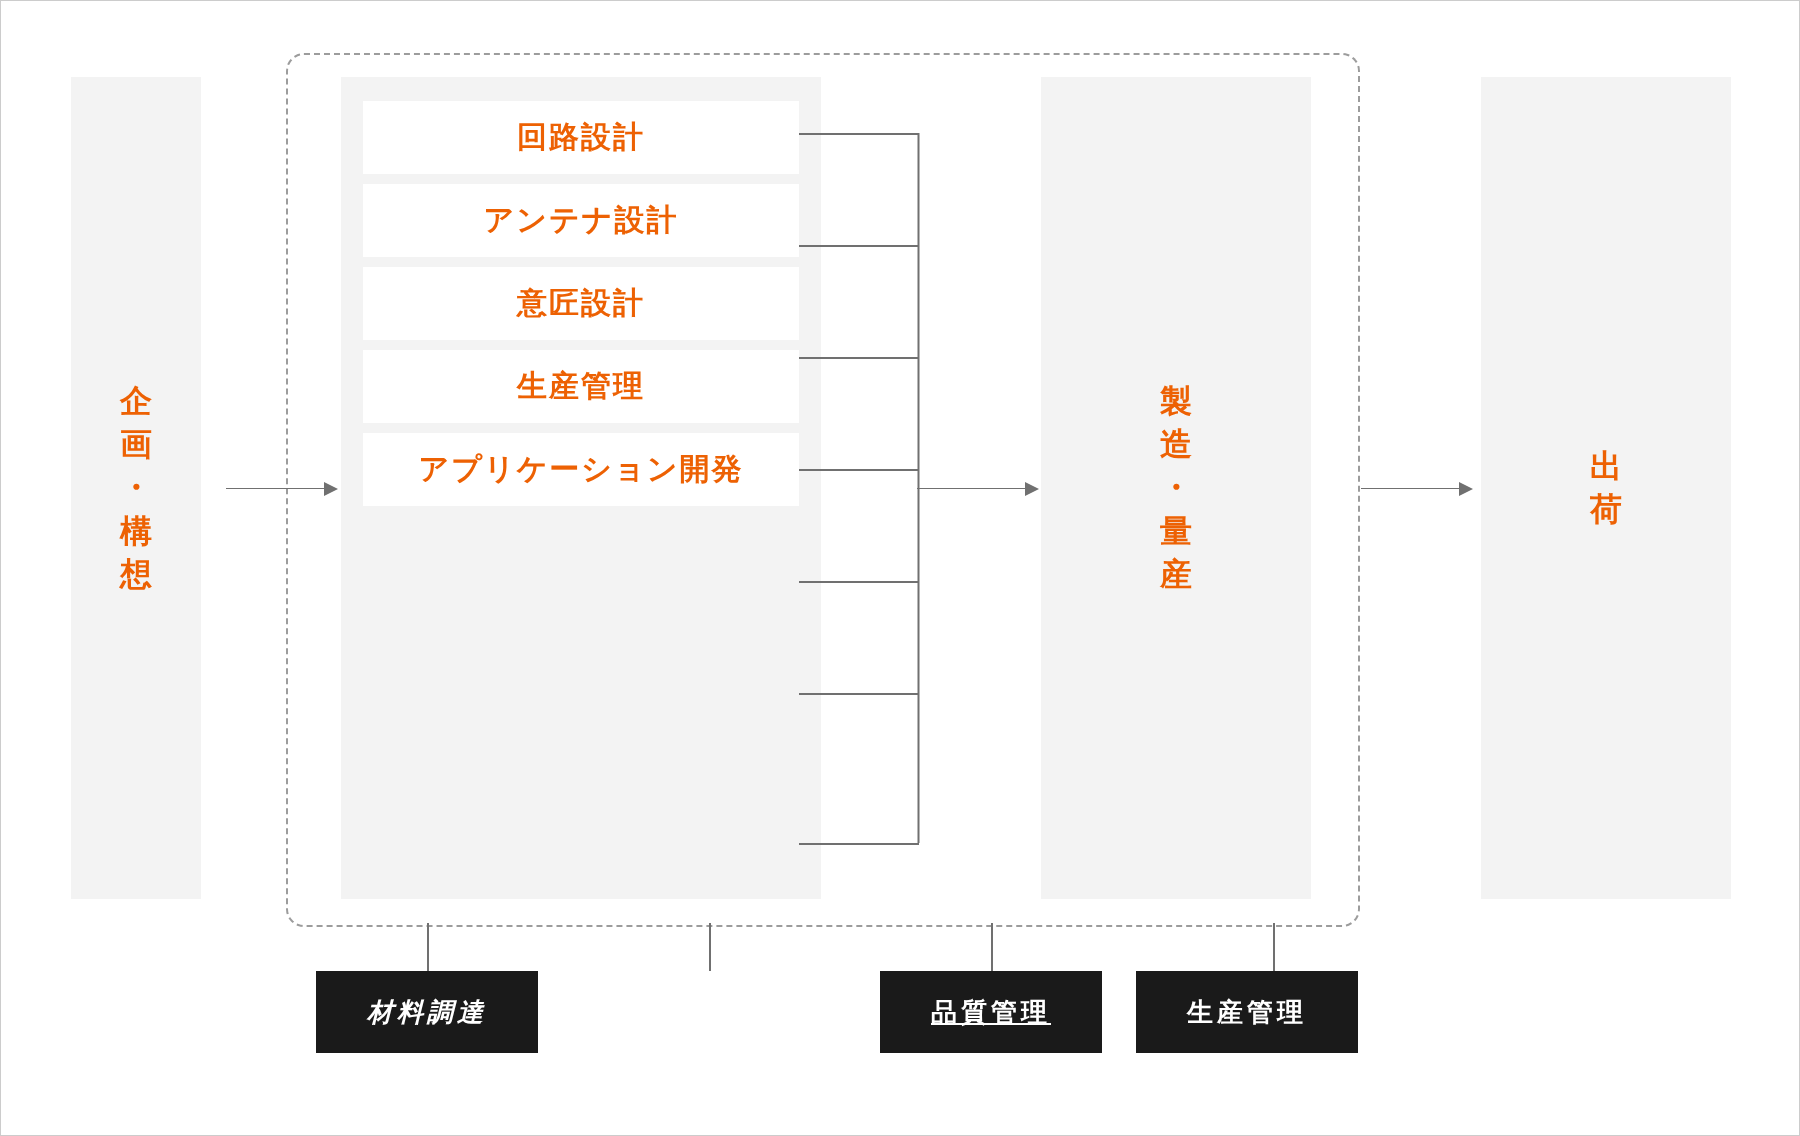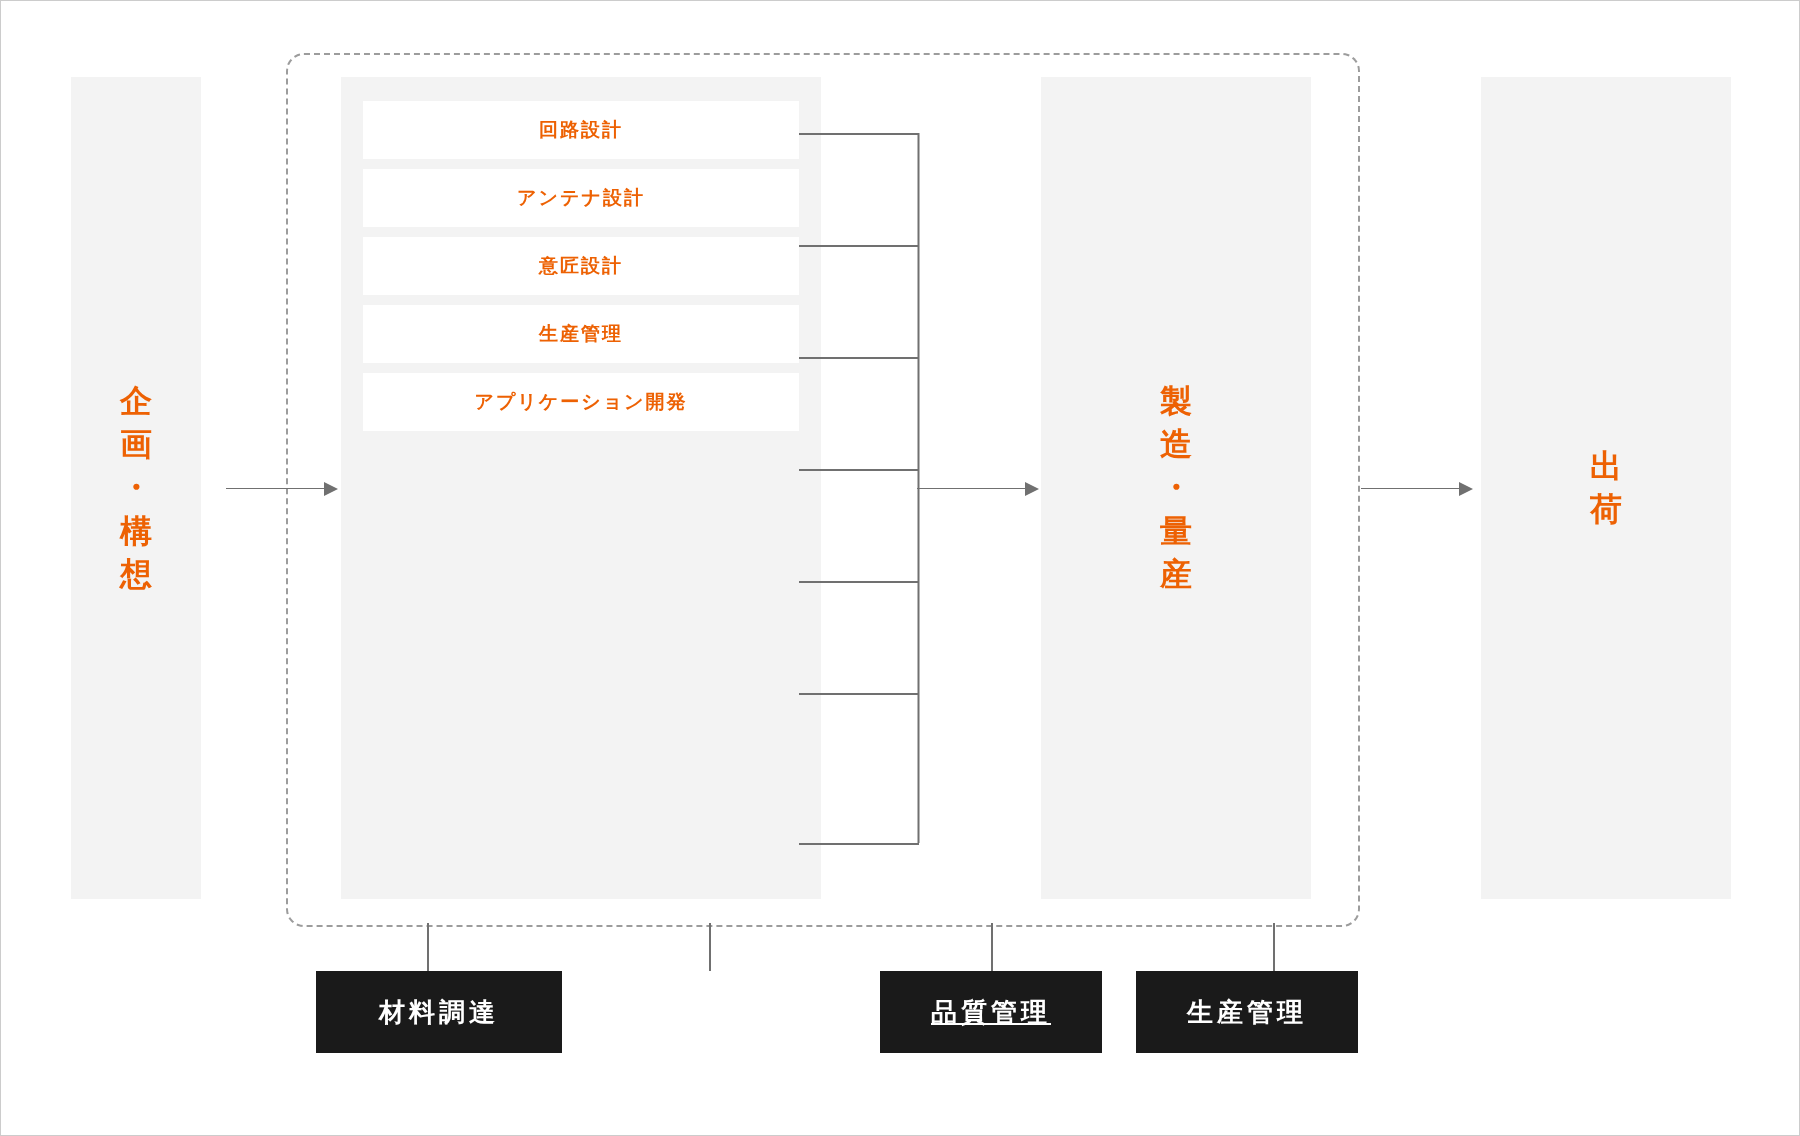--- a/index.html
+++ b/index.html
@@ -49,21 +49,21 @@
     display:flex;
     flex-direction:column;
     gap:10px;
     padding:24px 22px;
     box-sizing:border-box;
   }
   .design-item{
     background:#fff;
     color:var(--accent);
     font-weight:700;
-    font-size:19px;
+    font-size:30px;
     text-align:center;
     padding:16px 0;
     letter-spacing:2px;
   }
   .dashed-box{
     position:absolute;
     border:2px dashed var(--dash);
     border-radius:18px;
     pointer-events:none;
   }
@@ -173,18 +173,18 @@
         <span>出</span>
         <span>荷</span>
       </div>
     </div>
 
     <div class="foot-conn" style="left:406px; top:902px;height:48px;"></div>
     <div class="foot-conn" style="left:688px; top:902px;height:48px;"></div>
     <div class="foot-conn" style="left:970px; top:902px;height:48px;"></div>
     <div class="foot-conn" style="left:1252px;top:902px;height:48px;"></div>
 
-    <div class="foot-box" style="left:295px; top:950px;width:246px;height:82px;">材料調達</div>
+    <div class="foot-box" style="left:295px; top:950px;width:222px;height:82px;font-style:italic;">材料調達</div>
     <div class="foot-box" style="left:859px; top:950px;width:222px;height:82px;text-decoration:underline;">品質管理</div>
     <div class="foot-box" style="left:1115px;top:950px;width:222px;height:82px;">生産管理</div>
 
   </div>
 </div>
 
 </body></html>

